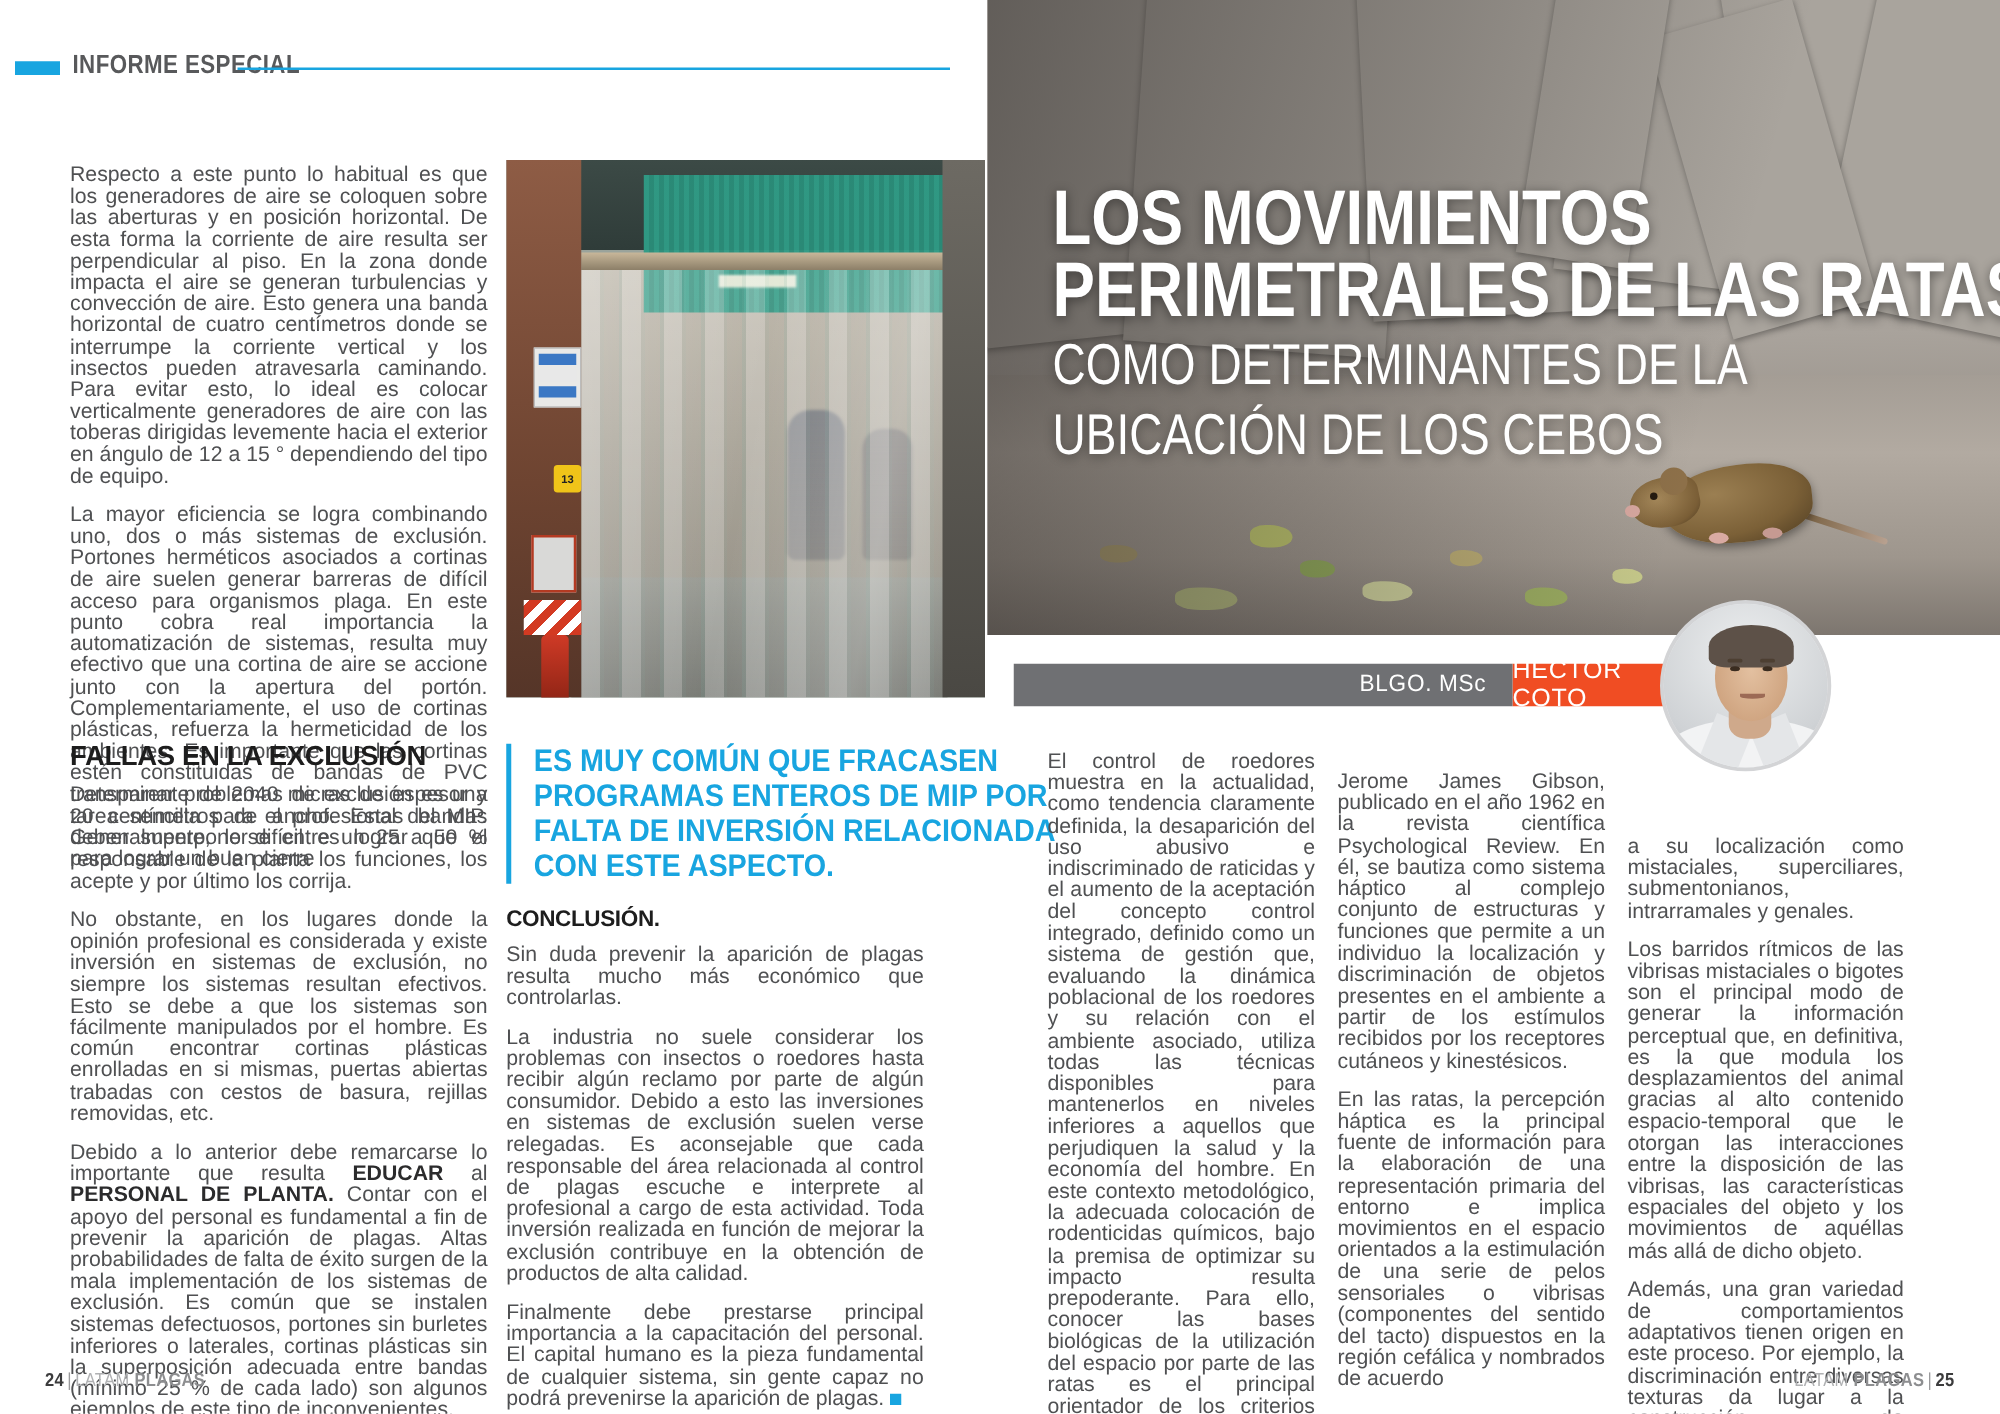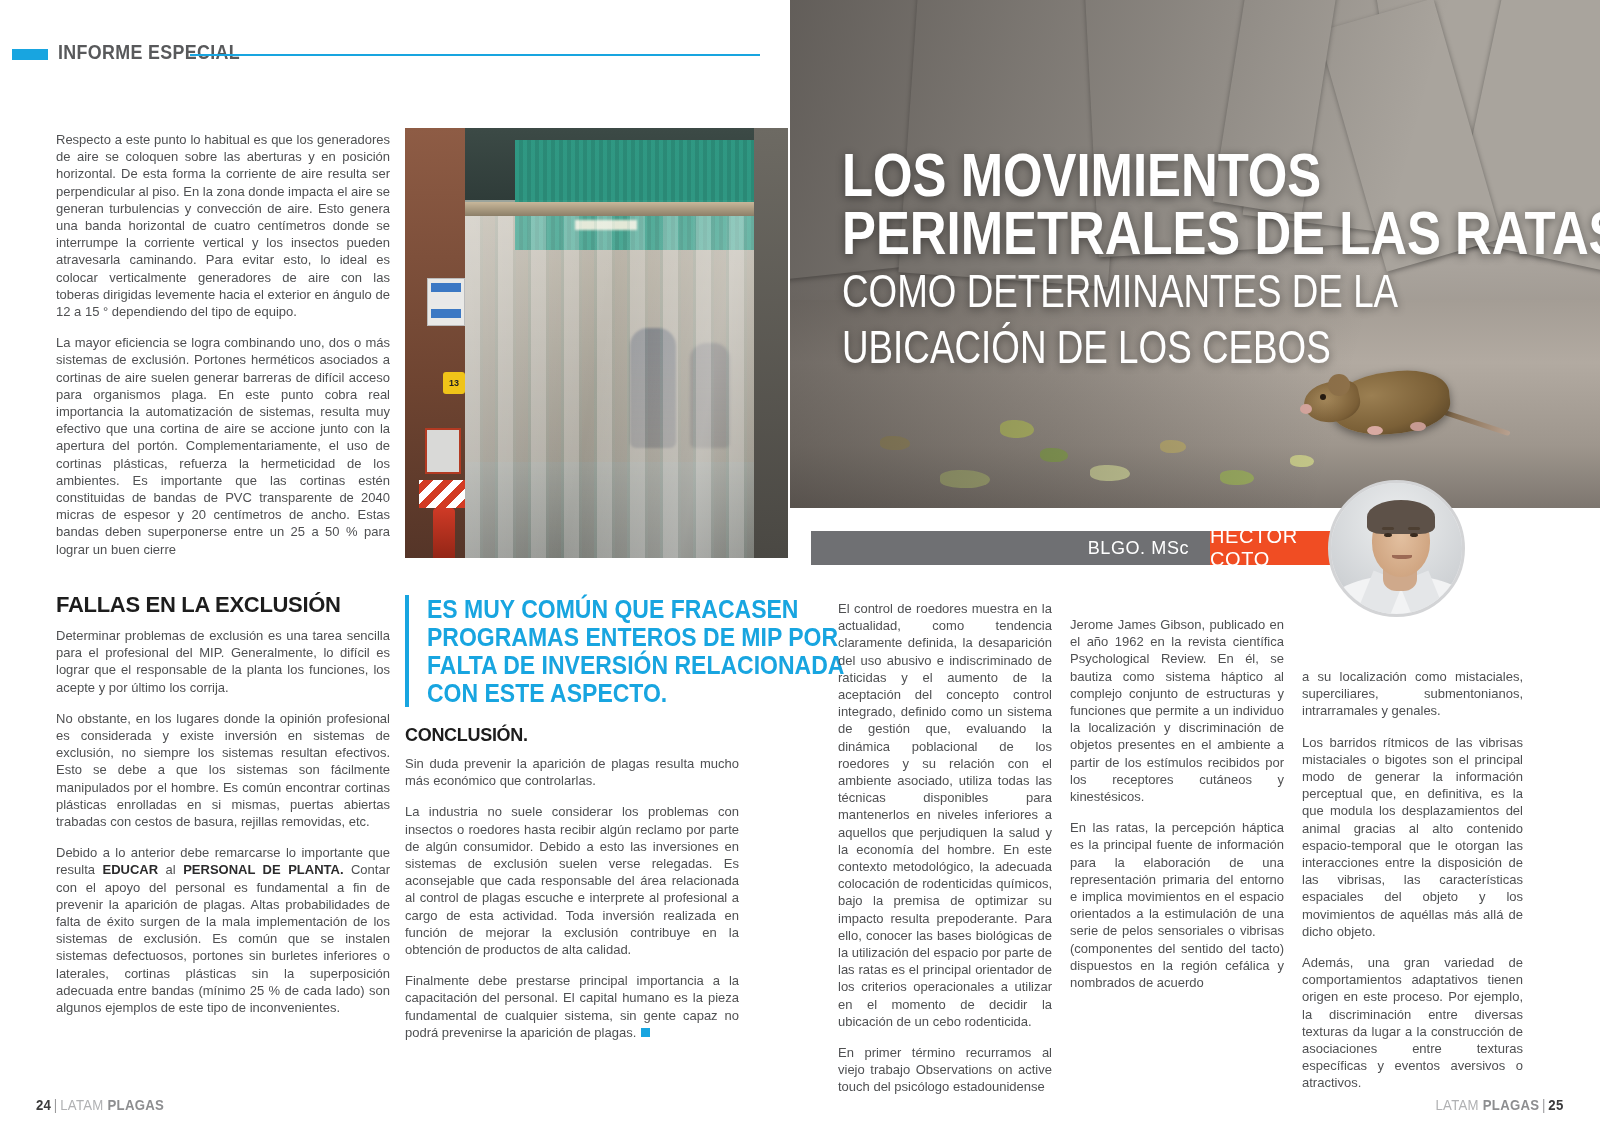--- a/index.html
+++ b/index.html
@@ -255,21 +255,21 @@
     font-weight:bold; font-size:21px; letter-spacing:.4px; color:#58595b;
     transform:scaleX(.85); transform-origin:left center; white-space:nowrap;
   }
   .kicker-rule {
     position:absolute; left:190px; top:10px; width:570px; height:2px; background:#18a5e0;
   }
 
   
   .col { position:absolute; }
   .col p {
-    font-size:13px; line-height:17.2px; text-align:justify;
+    font-size:17px; line-height:17.2px; text-align:justify;
     color:#4f5052; margin-bottom:14px;
     text-justify:inter-word;
   }
   .col p b { color:#2b2b2c; }
   .col-1 { left:56px; top:131px; width:334px; }
   .col-1b { left:56px; top:592px; width:334px; }
   .col-2 { left:405px; top:592px; width:334px; }
   .col-3 { left:838px; top:600px; width:214px; }
   .col-4 { left:1070px; top:600px; width:214px;margin-top:16px; }
   .col-5 { left:1302px; top:668px; width:221px; }

